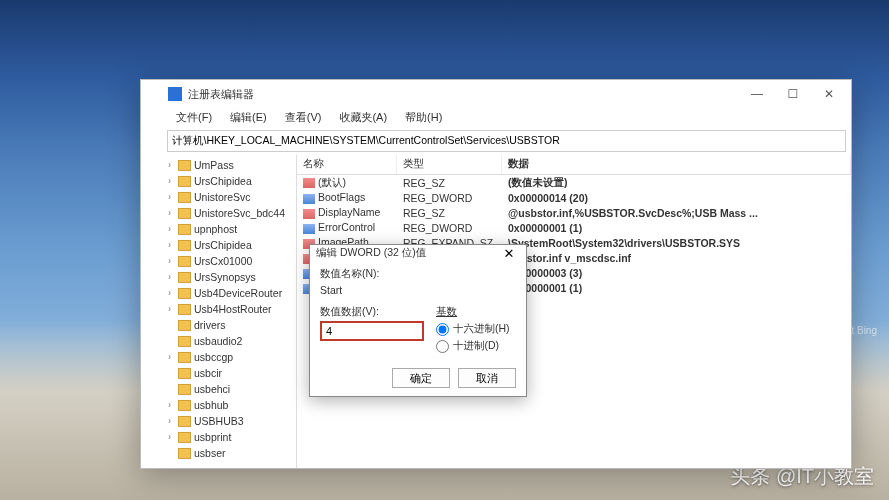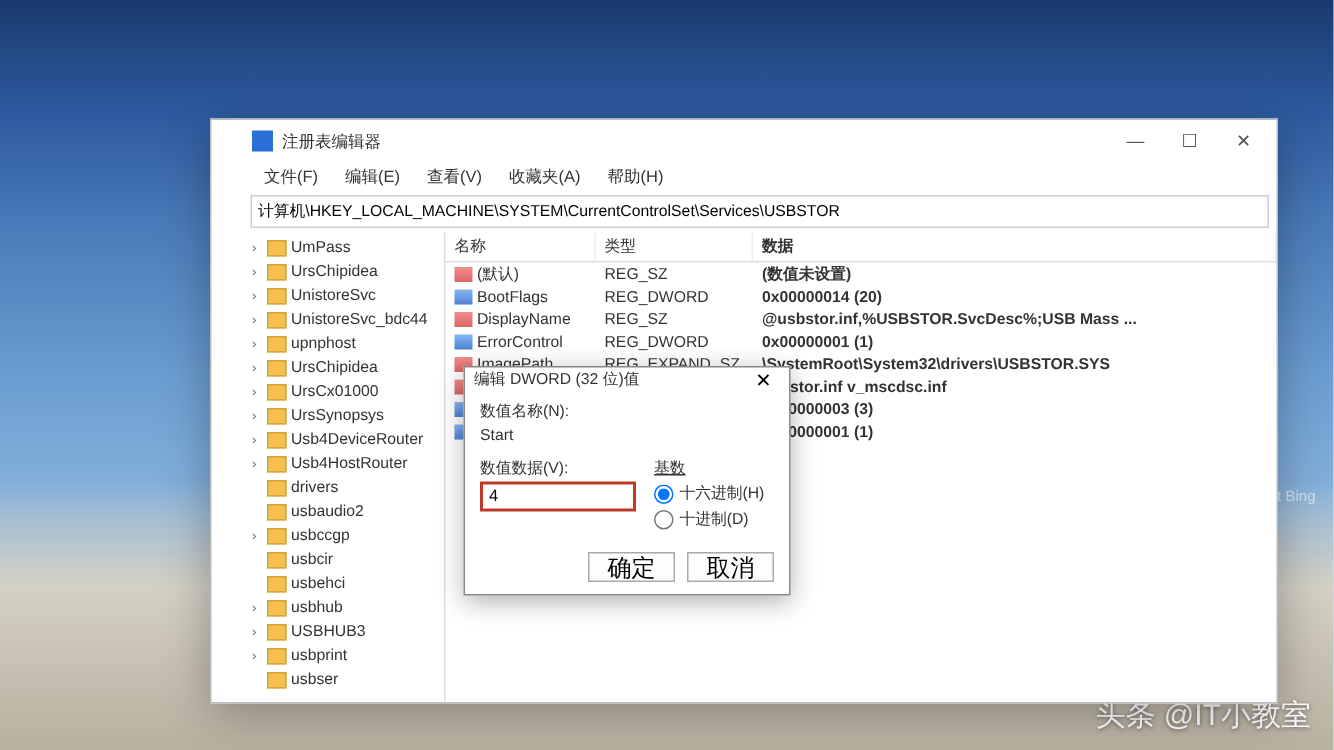--- a/index.html
+++ b/index.html
@@ -90,21 +90,21 @@
   width: 100%; border: 2px solid #c0392b; padding: 2px 4px;
   font-size: 11px; font-family: inherit; height: 20px;
 }
 .dlg-right { width: 80px; }
 .dlg-group-label { color: #333; margin-bottom: 3px; text-decoration: underline; }
 .radio-item { display: flex; align-items: center; gap: 4px; margin-bottom: 3px; color: #333; }
 .radio-item input { margin: 0; }
 .dlg-buttons { display: flex; justify-content: flex-end; gap: 8px; padding: 6px 10px 8px; }
 .dlg-btn {
   width: 58px; height: 20px; border: 1px solid #aaa; background: #fdfdfd;
-  font-size: 16px; cursor: pointer; font-family: inherit;
+  font-size: 11px; cursor: pointer; font-family: inherit;
 }
 </style>
 </head>
 <body>
 
 <div class="landscape"></div>
 <div class="watermark-bing">▨ Microsoft Bing</div>
 <div class="watermark-br">头条 @IT小教室</div>
 
 <div class="regedit">

